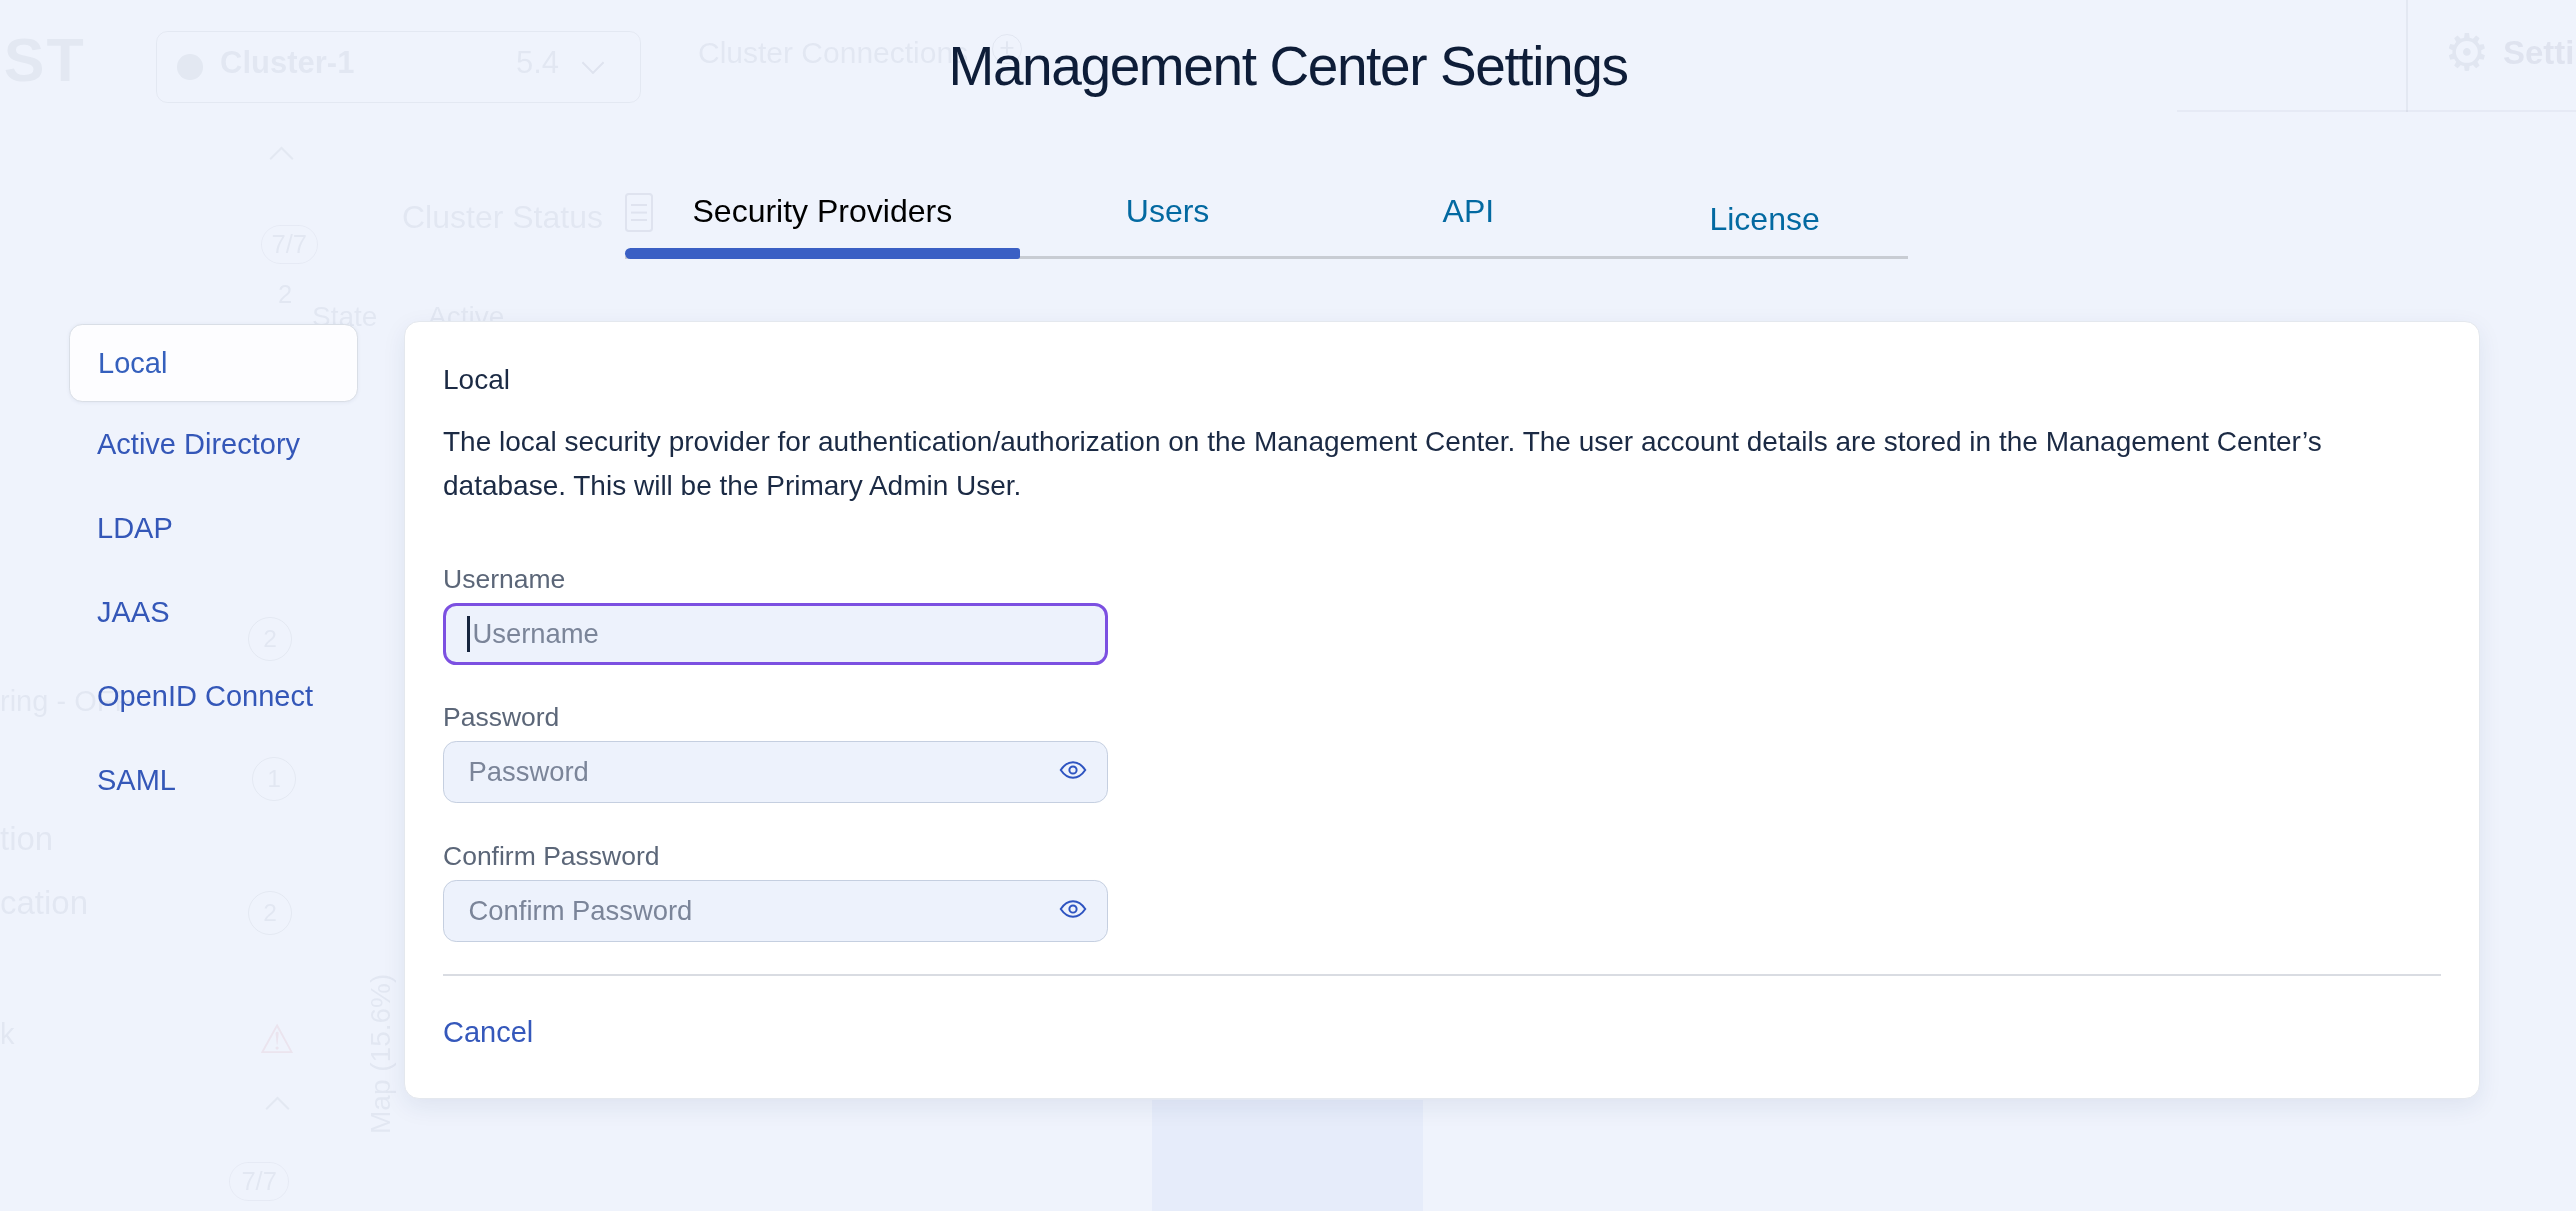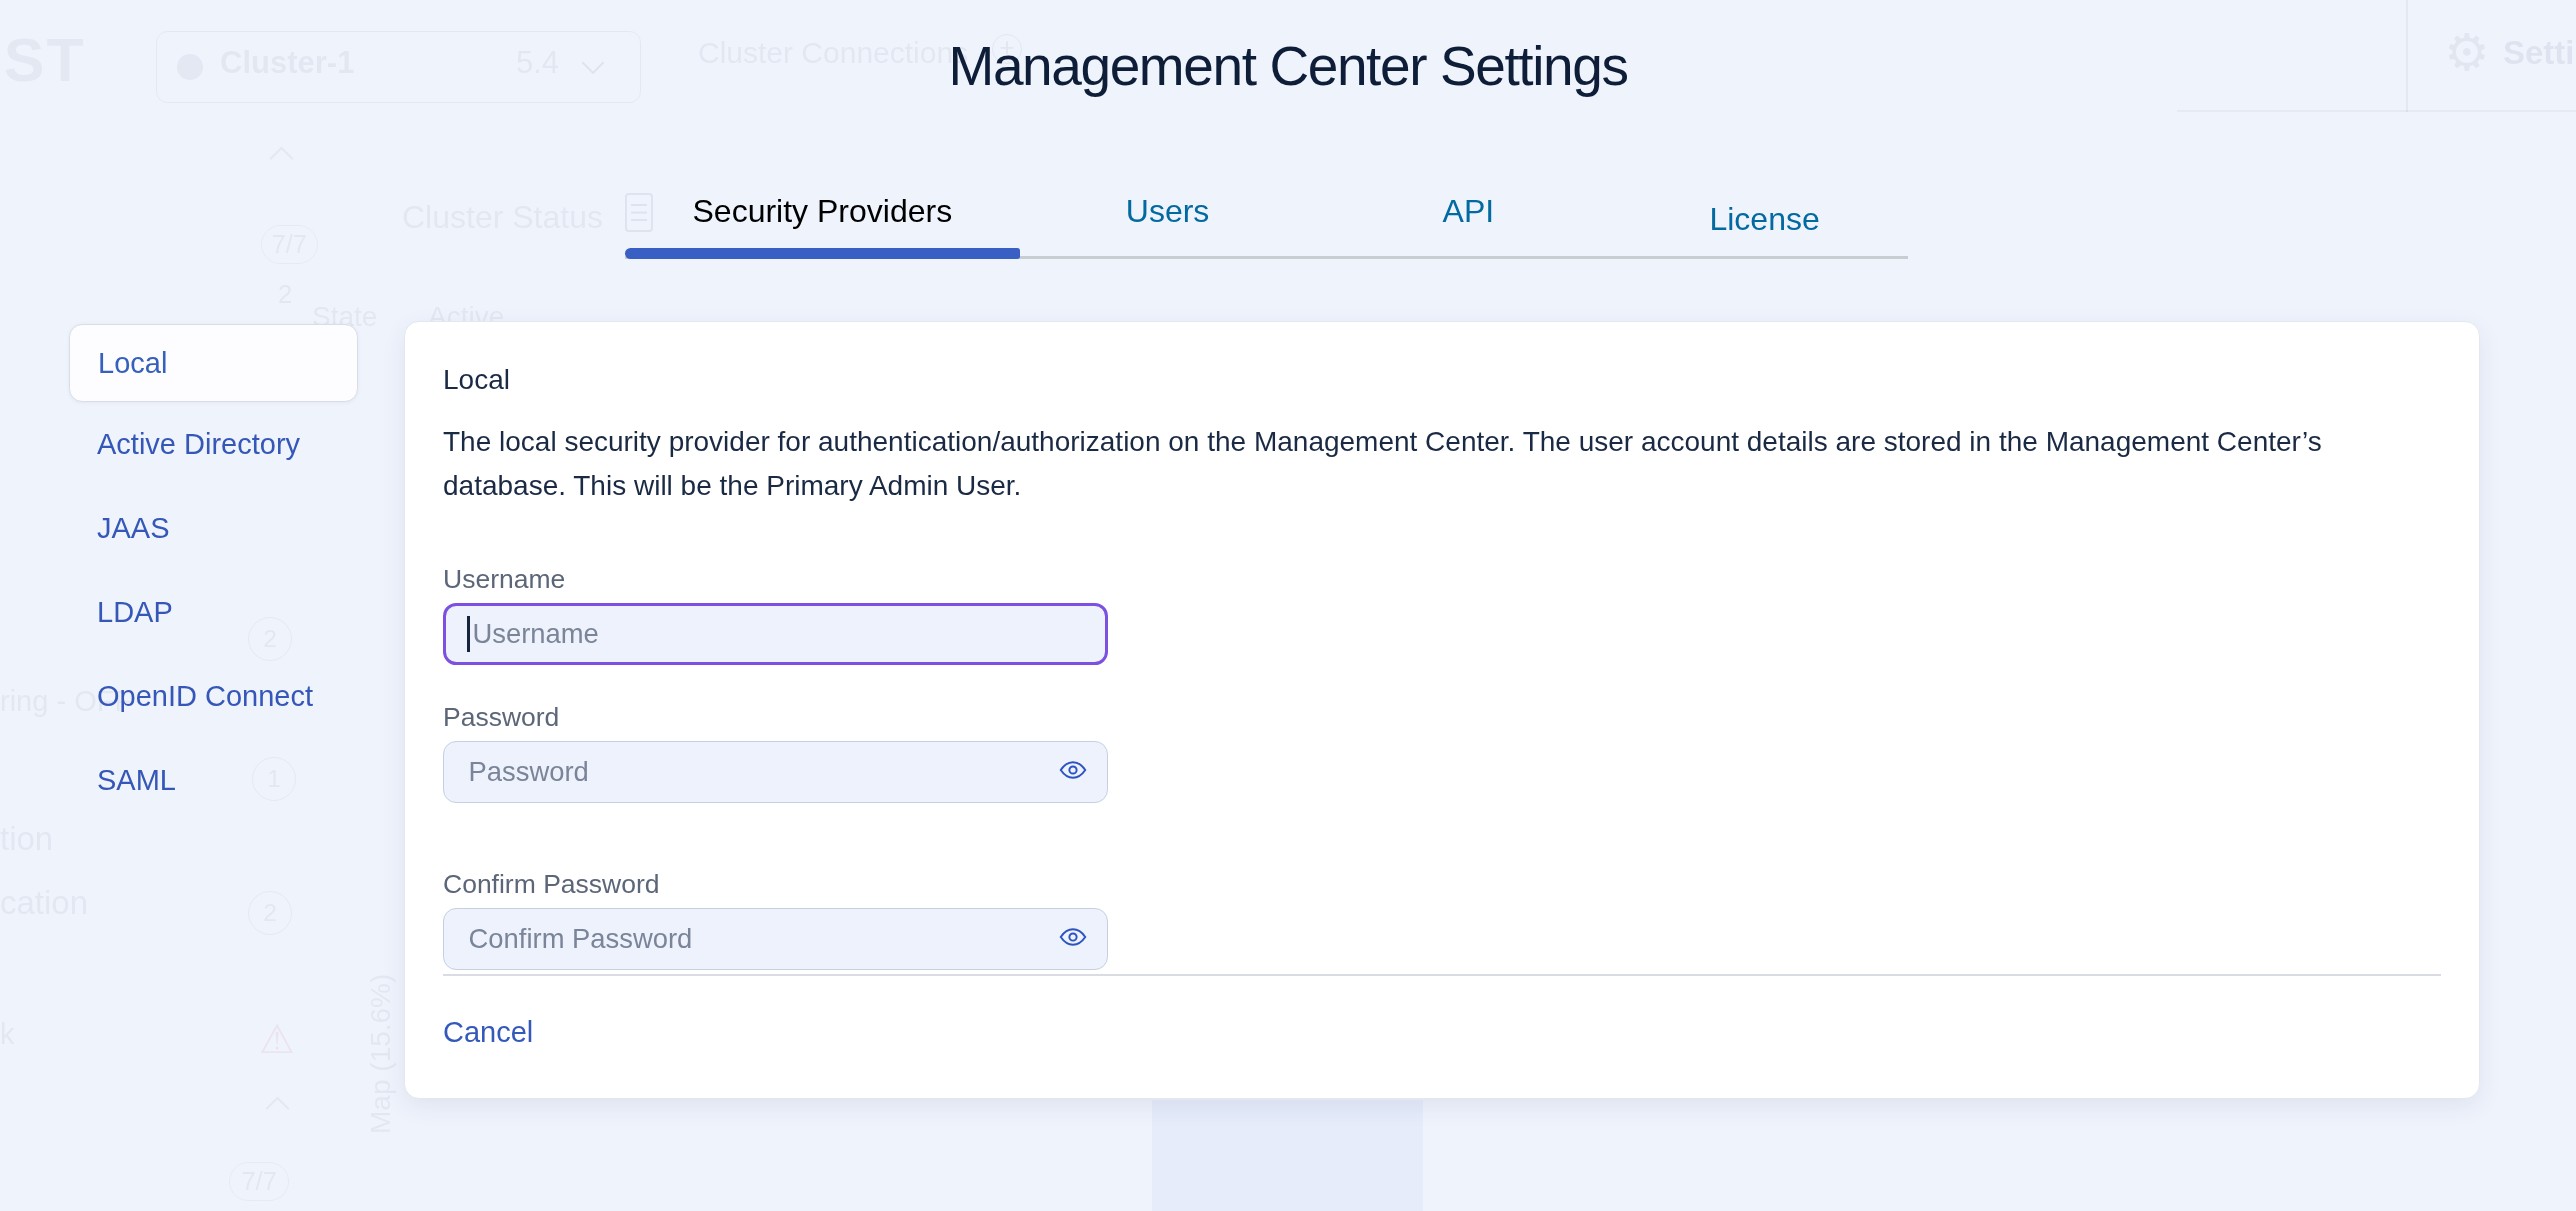--- a/index.html
+++ b/index.html
@@ -82,21 +82,21 @@
 
   .card {
     position: absolute; left: 404px; top: 321px; width: 2076px; height: 778px;
     background: #ffffff; border: 0.9px solid #e4e8ee; border-radius: 15px;
     box-shadow: 0 7.6px 23px rgba(30,50,100,0.08);
   }
   .panel-heading { position: absolute; left: 38px; top: 42px; font-size: 28px; color: #1b2a44; }
   .panel-desc { position: absolute; left: 38px; top: 98px; width: 1912px; font-size: 28px; line-height: 44px; color: #1b2a44; }
 
   .field { position: absolute; left: 38px; }
-  .field-username { top: 242px; } .field-password { top: 380px; } .field-confirm { top: 547px; }
+  .field-username { top: 242px; } .field-password { top: 380px; } .field-confirm { top: 519px; }
   .field-label { display: block; font-size: 26.5px; color: #5b6678; margin-bottom: 7.6px; }
   .input-wrap { position: relative; width: 665px; height: 62px; }
   .input-wrap input {
     width: 100%; height: 100%; border-radius: 13.2px; background: #edf2fc;
     border: 1.9px solid #c5cfe0; padding: 0 66px 0 24.6px;
     font-size: 27.4px; color: #1b2a44; font-family: inherit; outline: none;
   }
   .input-wrap input::placeholder { color: #7b8599; opacity: 1; }
   .input-wrap.focused input { border: 3.8px solid #7c50e1; padding-left: 26.5px; }
   .caret { position: absolute; left: 24px; top: 13.2px; width: 2.8px; height: 36px; background: #16253e; }
@@ -156,22 +156,22 @@
 <nav class="tabs">
   <button class="tab tab-1 active">Security Providers</button>
   <button class="tab tab-2">Users</button>
   <button class="tab tab-3">API</button>
   <button class="tab tab-4">License</button>
 </nav>
 
 <aside class="sidebar">
   <div class="sidebar-selected">Local</div>
   <div class="sidebar-item">Active Directory</div>
+  <div class="sidebar-item">LDAP</div>
   <div class="sidebar-item">JAAS</div>
-  <div class="sidebar-item">LDAP</div>
   <div class="sidebar-item">OpenID Connect</div>
   <div class="sidebar-item">SAML</div>
 </aside>
 
 <section class="card">
   <div class="panel-heading">Local</div>
   <p class="panel-desc">The local security provider for authentication/authorization on the Management Center. The user account details are stored in the Management Center’s database. This will be the Primary Admin User.</p>
 
   <div class="field field-username">
     <label class="field-label">Username</label>

